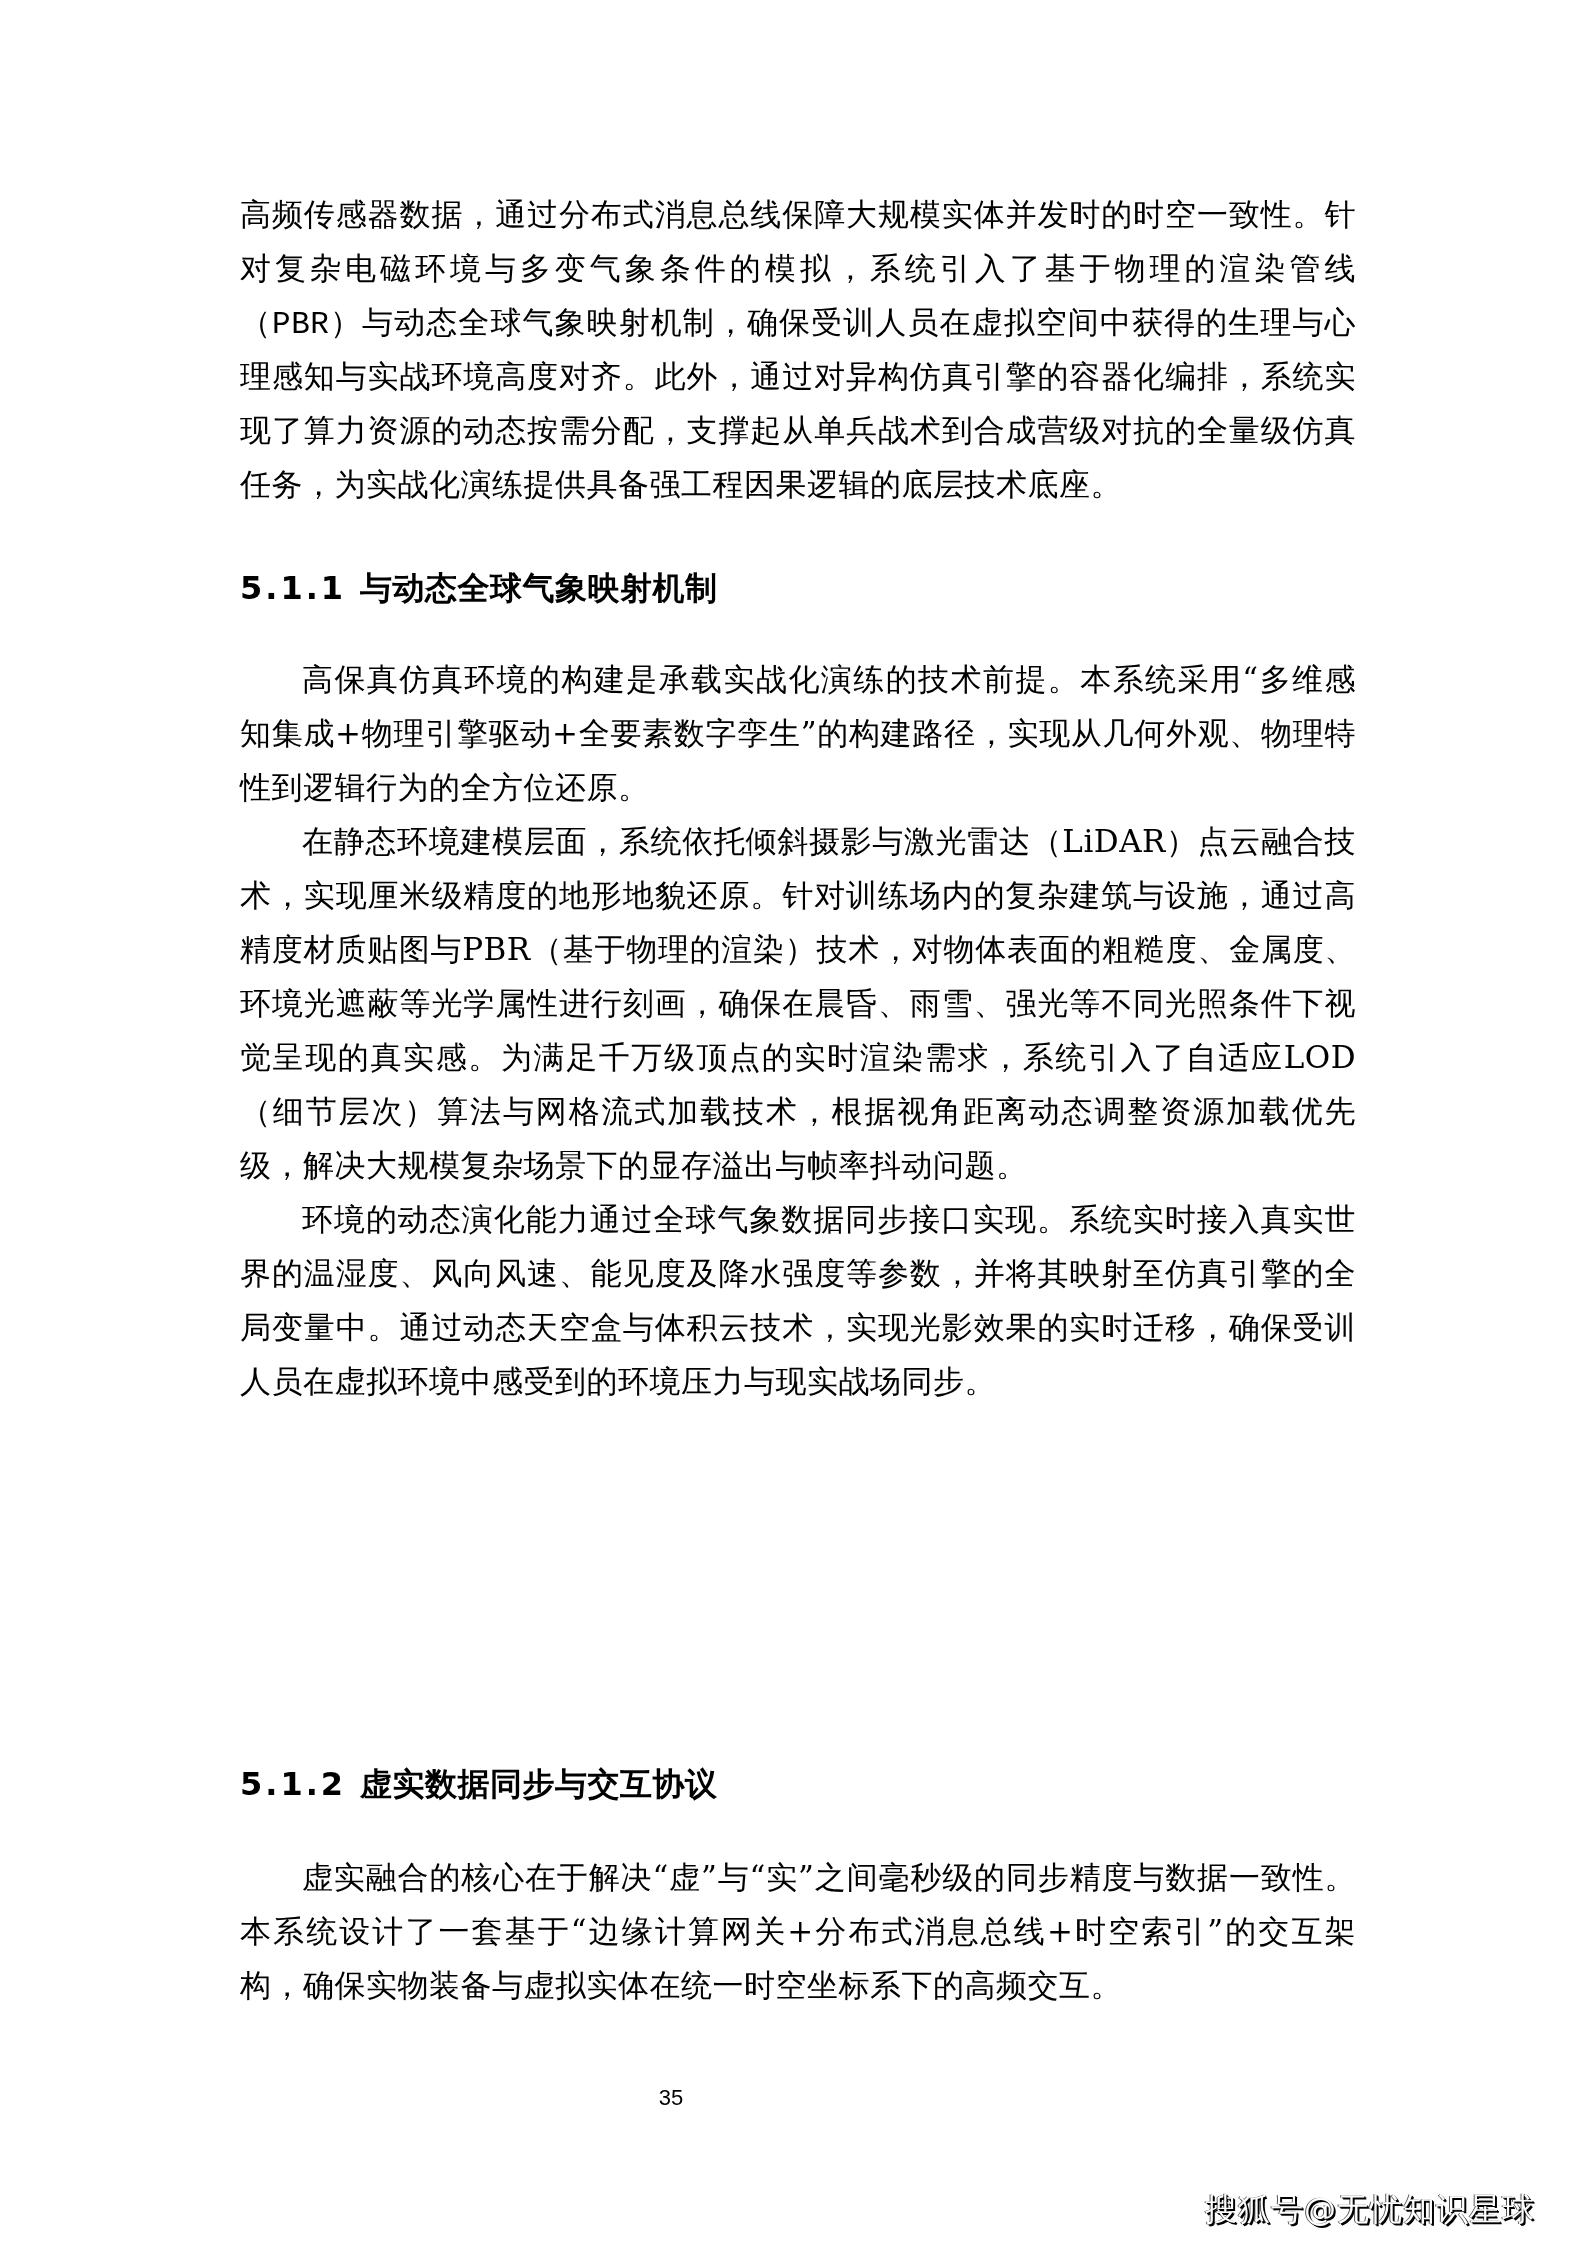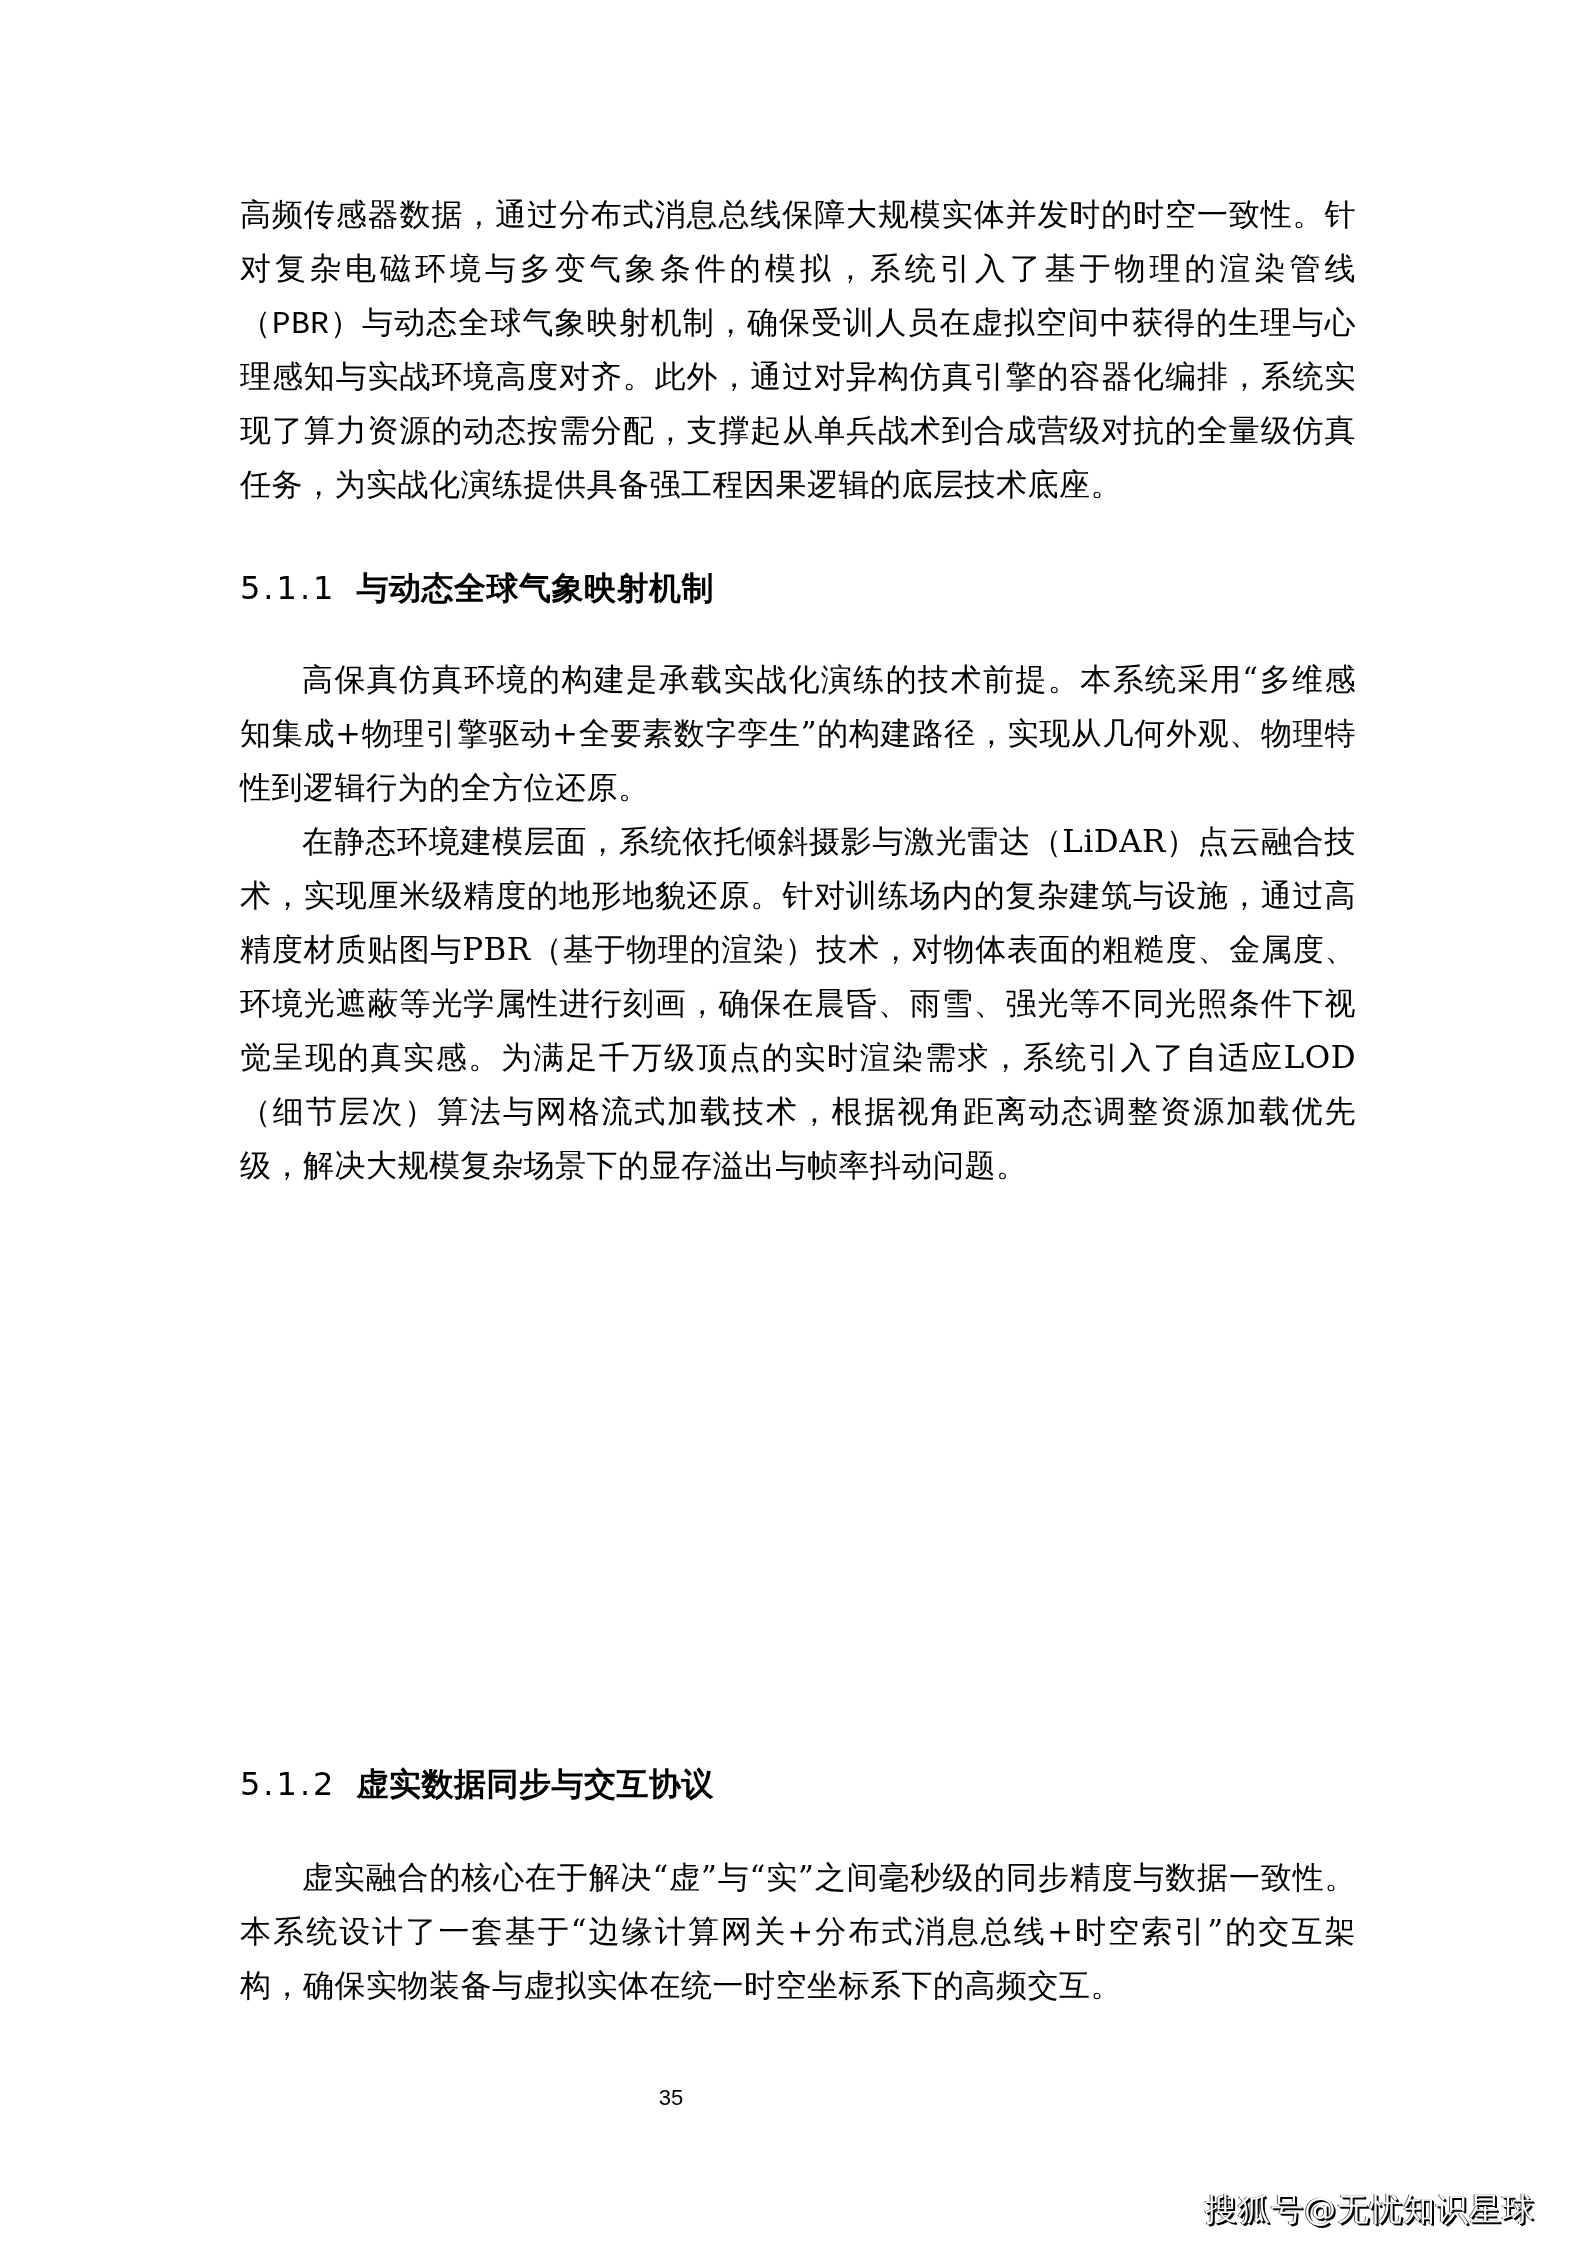--- a/index.html
+++ b/index.html
@@ -34,22 +34,22 @@
     }
     .heading {
       margin: 0;
       font-family: "DejaVu Sans", "Liberation Sans", sans-serif;
       font-weight: bold;
       font-size: 32px;
       line-height: 40px;
       letter-spacing: 0.5px;
     }
     .heading .num {
-      margin-right: 20px;
-      font-weight: normal;
+      margin-right: 14px;
+      font-weight: bold;
       letter-spacing: 3px;
     }
     #intro-block { position: absolute; left: 0; top: 0; font-family: Liberation Mono, monospace; }
     #heading-511 { position: absolute; left: 0; top: 378px; }
     #section-511 { position: absolute; left: 0; top: 462px; width: 1116px; }
     #heading-512 { position: absolute; left: 0; top: 1574px; }
     #section-512 { position: absolute; left: 0; top: 1660px; width: 1116px; }
 
     .page-number {
       position: absolute;
@@ -82,20 +82,21 @@
     <p class="para">高频传感器数据，通过分布式消息总线保障大规模实体并发时的时空一致性。针对复杂电磁环境与多变气象条件的模拟，系统引入了基于物理的渲染管线（PBR）与动态全球气象映射机制，确保受训人员在虚拟空间中获得的生理与心理感知与实战环境高度对齐。此外，通过对异构仿真引擎的容器化编排，系统实现了算力资源的动态按需分配，支撑起从单兵战术到合成营级对抗的全量级仿真任务，为实战化演练提供具备强工程因果逻辑的底层技术底座。</p>
   </div>
 
   <h2 id="heading-511" class="heading">
     <span class="num">5.1.1</span><span>与动态全球气象映射机制</span>
   </h2>
 
   <div id="section-511">
     <p class="para indent">高保真仿真环境的构建是承载实战化演练的技术前提。本系统采用“多维感知集成+物理引擎驱动+全要素数字孪生”的构建路径，实现从几何外观、物理特性到逻辑行为的全方位还原。</p>
     <p class="para indent">在静态环境建模层面，系统依托倾斜摄影与激光雷达（LiDAR）点云融合技术，实现厘米级精度的地形地貌还原。针对训练场内的复杂建筑与设施，通过高精度材质贴图与PBR（基于物理的渲染）技术，对物体表面的粗糙度、金属度、环境光遮蔽等光学属性进行刻画，确保在晨昏、雨雪、强光等不同光照条件下视觉呈现的真实感。为满足千万级顶点的实时渲染需求，系统引入了自适应LOD（细节层次）算法与网格流式加载技术，根据视角距离动态调整资源加载优先级，解决大规模复杂场景下的显存溢出与帧率抖动问题。</p>
+    <p class="para indent">环境的动态演化能力通过全球气象数据同步接口实现。系统实时接入真实世界的温湿度、风向风速、能见度及降水强度等参数，并将其映射至仿真引擎的全局变量中。通过动态天空盒与体积云技术，实现光影效果的实时迁移，确保受训人员在虚拟环境中感受到的环境压力与现实战场同步。</p>
   </div>
 
   <h2 id="heading-512" class="heading">
     <span class="num">5.1.2</span><span>虚实数据同步与交互协议</span>
   </h2>
 
   <div id="section-512">
     <p class="para indent">虚实融合的核心在于解决“虚”与“实”之间毫秒级的同步精度与数据一致性。本系统设计了一套基于“边缘计算网关+分布式消息总线+时空索引”的交互架构，确保实物装备与虚拟实体在统一时空坐标系下的高频交互。</p>
   </div>
 

